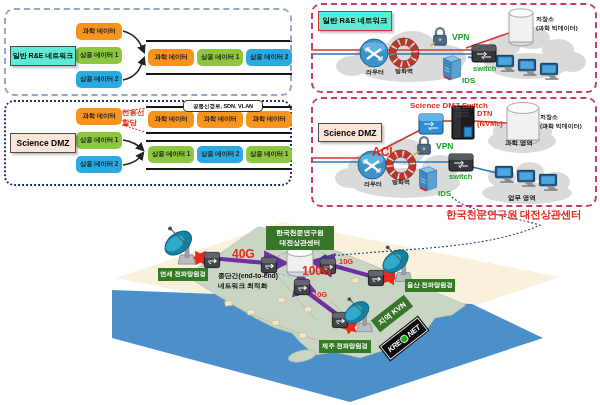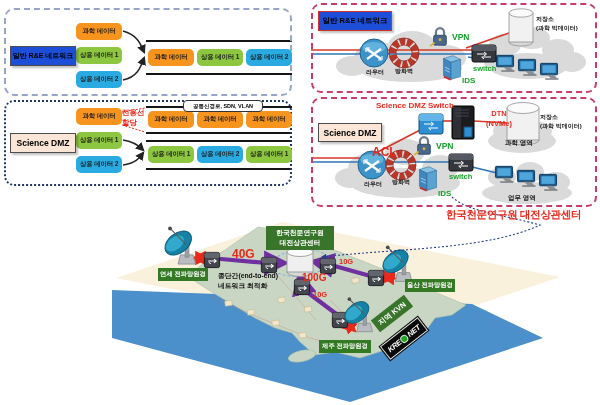--- a/index.html
+++ b/index.html
@@ -6,21 +6,21 @@
 body{font-family:"Liberation Sans","DejaVu Sans",sans-serif;background:#fff}
 #canvas{position:relative;width:600px;height:405px;background:#fff;overflow:hidden}
 #art{position:absolute;left:0;top:0;z-index:1}
 .panel{position:absolute;z-index:2;border-radius:10px}
 #p-tl1{left:4px;top:8px;width:288px;height:88px;border:2px dashed #98A6C6}
 #p-tl2{left:4px;top:100px;width:288px;height:86px;border:2px dotted #1F3864}
 #p-tr1{left:311px;top:3px;width:286px;height:90px;border:2px dashed #C73B6E}
 #p-tr2{left:311px;top:97px;width:286px;height:110px;border:2px dashed #C73B6E}
 .box{position:absolute;z-index:3;width:46px;height:17px;border-radius:5px;display:flex;align-items:center;justify-content:center;font-size:6.5px;font-weight:bold;color:#1b1b1b;letter-spacing:-.2px;text-align:center}
 .orange{background:#F7941D}.green{background:#8DC63F}.blue{background:#29ABE2}
-.tag{position:absolute;z-index:4;background:#1d4ed8;border:1.2px solid #4d4d4d;display:flex;align-items:center;justify-content:center;font-weight:bold;box-shadow:2px 2px 2px rgba(0,0,0,.25);font-size:8px;text-align:center}
+.tag{position:absolute;z-index:4;background:#5eead4;border:1.2px solid #4d4d4d;display:flex;align-items:center;justify-content:center;font-weight:bold;box-shadow:2px 2px 2px rgba(0,0,0,.25);font-size:8px;text-align:center}
 .peach{background:#FBE5D6}
 .pre{white-space:pre-line;text-align:left}
 .redtxt{position:absolute;z-index:3;color:#E8291C;font-weight:bold;white-space:nowrap}
 .greentxt{position:absolute;z-index:3;color:#17A329;font-weight:bold;white-space:nowrap}
 .ktxt{position:absolute;z-index:3;color:#111;font-weight:bold}
 .ilabel{position:absolute;z-index:3;font-size:6px;font-weight:bold;color:#111;text-align:center}
 .glabel{position:absolute;z-index:3;background:#347A24;color:#fff;font-weight:bold;font-size:6.3px;display:flex;align-items:center;justify-content:center;text-align:center}
 #kvn{left:371px;top:306px;width:42px;height:15px;transform:rotate(-38deg);font-size:7.5px;background:#38752A}
 #kasi{left:266px;top:226px;width:68px;height:24px;font-size:6.8px;line-height:1.45;background:#38752A}
 #kreonet{position:absolute;z-index:3;left:380px;top:330px;width:48px;height:17px;background:#0b0b0b;border:1px solid #e8e8e8;outline:1px solid #111;transform:rotate(-38deg);display:flex;align-items:center;justify-content:center;gap:1px}
@@ -295,43 +295,43 @@
 <div class="tag" style="left:318px;top:11px;width:74px;height:20px;font-size:7.5px;border:1.8px solid #D93025">일반 R&amp;E 네트워크</div>
 <div class="ilabel" style="left:360px;top:68px;width:30px">라우터</div>
 <div class="ilabel" style="left:389px;top:67px;width:30px">방화벽</div>
 <div class="greentxt" style="left:452px;top:32px;font-size:8.5px">VPN</div>
 <div class="greentxt" style="left:462px;top:76px;font-size:8px">IDS</div>
 <div class="greentxt" style="left:473px;top:64px;font-size:7.5px">switch</div>
 <div class="ktxt pre" style="left:536px;top:15px;width:60px;font-size:6px;line-height:1.5;font-weight:bold">저장소
 (과학 빅데이터)</div>
 
 <div class="tag peach" style="left:318px;top:123px;width:64px;height:19px;font-size:8.5px">Science DMZ</div>
-<div class="redtxt" style="left:376px;top:101px;font-size:8px">Science DMZ Switch</div>
-<div class="redtxt pre" style="left:477px;top:109px;width:44px;font-size:7.5px;line-height:1.35;white-space:pre-line;text-align:center">DTN
+<div class="redtxt" style="left:410px;top:101px;font-size:8px">Science DMZ Switch</div>
+<div class="redtxt pre" style="left:477px;top:109px;width:44px;font-size:7.5px;line-height:1.35;white-space:pre-line;text-align:left">DTN
 (NVMe)</div>
 <div class="redtxt" style="left:372px;top:145px;font-size:12px">ACL</div>
 <div class="ilabel" style="left:358px;top:180px;width:30px">라우터</div>
 <div class="ilabel" style="left:386px;top:178px;width:30px">방화벽</div>
 <div class="greentxt" style="left:436px;top:141px;font-size:8.5px">VPN</div>
 <div class="greentxt" style="left:438px;top:189px;font-size:8px">IDS</div>
 <div class="greentxt" style="left:449px;top:172px;font-size:7.5px">switch</div>
 <div class="ktxt pre" style="left:540px;top:113px;width:58px;font-size:6px;line-height:1.5;font-weight:bold">저장소
 (과학 빅데이터)</div>
 <div class="ktxt" style="left:505px;top:139px;font-size:6.5px;font-weight:bold">과학 영역</div>
 <div class="ktxt" style="left:508px;top:194px;font-size:6.5px;font-weight:bold">업무 영역</div>
 
 <div class="redtxt" id="callout">한국천문연구원 대전상관센터</div>
 
 <div class="glabel pre" id="kasi">한국천문연구원
 대전상관센터</div>
 <div class="glabel" style="left:158px;top:268px;width:50px;height:13px">연세 전파망원경</div>
 <div class="glabel" style="left:405px;top:279px;width:50px;height:13px">울산 전파망원경</div>
 <div class="glabel" style="left:319px;top:340px;width:52px;height:13px">제주 전파망원경</div>
 <div class="redtxt" style="left:232px;top:247px;font-size:12px">40G</div>
-<div class="redtxt" style="left:302px;top:272px;font-size:10px">100G</div>
+<div class="redtxt" style="left:302px;top:264px;font-size:12px">100G</div>
 <div class="redtxt" style="left:339px;top:257px;font-size:7.5px">10G</div>
 <div class="redtxt" style="left:313px;top:290px;font-size:7.5px">10G</div>
 <div class="ktxt pre" style="left:218px;top:271px;width:70px;font-size:6.8px;line-height:1.4;font-weight:bold">종단간(end-to-end)
 네트워크 최적화</div>
 <div class="glabel" id="kvn">지역 KVN</div>
 <div id="kreonet">
   <span>KRE</span>
   <span class="globe"></span>
   <span>NET</span>
 </div>

